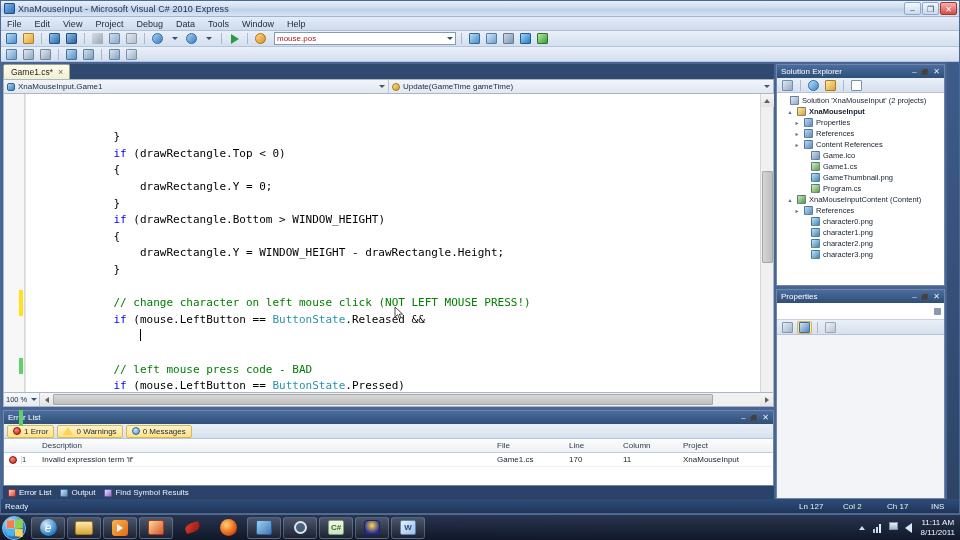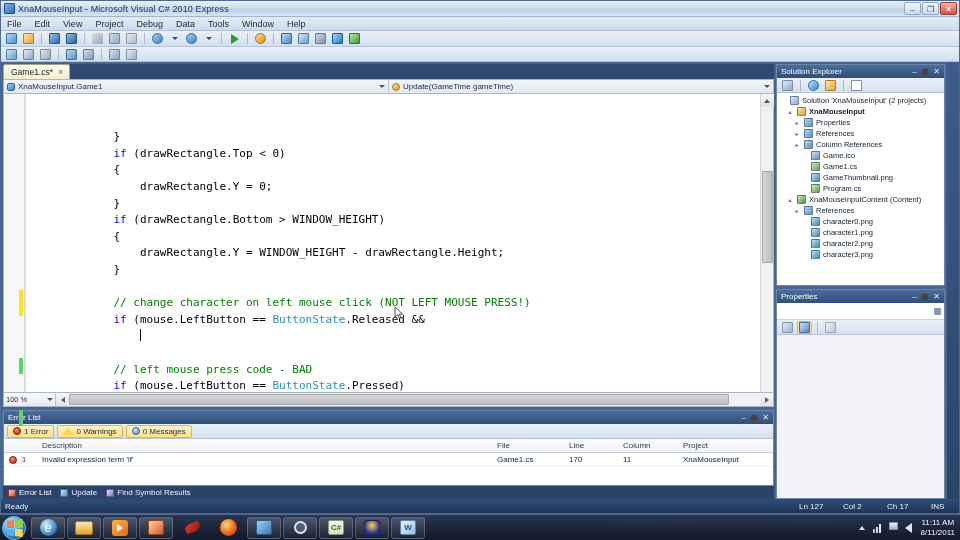--- a/index.html
+++ b/index.html
@@ -157,21 +157,21 @@
   .tri-up { border-left:3px solid transparent;border-right:3px solid transparent;border-bottom:4px solid #606060; }
   .tri-lt { border-top:3px solid transparent;border-bottom:3px solid transparent;border-right:4px solid #606060; }
   .tri-rt { border-top:3px solid transparent;border-bottom:3px solid transparent;border-left:4px solid #606060; }
 
   
   .hscrollrow {
     height: 14px; flex: none; display: flex; align-items: center;
     background: #eef1f5; border: 1px solid #a8b6c8; border-top: none;
   }
   .zoombox {
-    width: 52px; height: 13px; flex: none; display: flex; align-items: center; gap: 2px;
+    width: 36px; height: 13px; flex: none; display: flex; align-items: center; gap: 2px;
     padding-left: 2px; font-size: 7.5px; color: #1c2b3e;
     background: linear-gradient(180deg,#f7f9fc,#e6ebf2); border-right: 1px solid #b9c5d4;
   }
   .hsb { flex: 1; height: 13px; display: flex; align-items: center; background: #f0f0f0; }
   .hsbthumb { height: 11px; background: linear-gradient(180deg,#d8d8d8,#bfbfbf); border: 1px solid #a8a8a8; border-radius: 1px; }
 
   
   .errpanel {
     height: 76px; flex: none; margin-top: 3px; display: flex; flex-direction: column;
     background: #eef2f8; border: 1px solid #6e86ab;
@@ -353,20 +353,24 @@
           <div style="border-left:3px solid transparent;border-right:3px solid transparent;border-top:3px solid #3a4e66;"></div>
         </div>
       <div class="tbsep"></div>
       <div class="tbtn">
           <div style="width:0;height:0;border-top:5px solid transparent;border-bottom:5px solid transparent;border-left:8px solid #2f9b3f;"></div>
         </div>
       <div class="tbsep"></div>
       <div class="tbtn">
           <div class="tbico" style="background:linear-gradient(135deg,#ffd98a,#d9931f);border:1px solid #a96f12;border-radius:50%;"></div>
         </div>
+      <div class="tbcombo">
+        <span>mouse.pos</span>
+        <span class="arrow"></span>
+      </div>
       <div class="tbsep"></div>
       <div class="tbtn">
           <div class="tbico" style="background:linear-gradient(135deg,#bcdcf7,#4a8bc6);border:1px solid #2f6a9d;"></div>
         </div>
       <div class="tbtn">
           <div class="tbico" style="background:linear-gradient(135deg,#d4e6f8,#6f9fcb);border:1px solid #4e7ea8;"></div>
         </div>
       <div class="tbtn">
           <div class="tbico" style="background:linear-gradient(135deg,#cbd9e8,#8095ad);border:1px solid #657c96;"></div>
         </div>
@@ -515,21 +519,21 @@
           </div>
         </div>
 
         <div class="bottomtabs">
           <div class="btab active">
             <span class="btabico" style="background:linear-gradient(135deg,#ffd0c8,#cf4a3c);border:1px solid #993227;"></span>
             <span>Error List</span>
           </div>
           <div class="btab">
             <span class="btabico" style="background:linear-gradient(135deg,#cfe0f2,#5f8fc0);border:1px solid #3f6f9e;"></span>
-            <span>Update</span>
+            <span>Output</span>
           </div>
           <div class="btab">
             <span class="btabico" style="background:linear-gradient(135deg,#e6dffa,#8a72c6);border:1px solid #6b55a5;"></span>
             <span>Find Symbol Results</span>
           </div>
         </div>
       </div>
 
       <div class="rightcol">
 
@@ -574,21 +578,21 @@
                 <span class="tlabel">Properties</span>
               </div>
               <div class="trow" style="padding-left: 14px;">
                 <span class="texp">▸</span>
                 <span class="tico" style="background: linear-gradient(135deg, rgb(184, 216, 242), rgb(93, 143, 192)); border: 1px solid rgba(60, 85, 115, 0.6);"></span>
                 <span class="tlabel">References</span>
               </div>
               <div class="trow" style="padding-left: 14px;">
                 <span class="texp">▸</span>
                 <span class="tico" style="background: linear-gradient(135deg, rgb(184, 216, 242), rgb(93, 143, 192)); border: 1px solid rgba(60, 85, 115, 0.6);"></span>
-                <span class="tlabel">Column References</span>
+                <span class="tlabel">Content References</span>
               </div>
               <div class="trow" style="padding-left: 21px;">
                 <span class="texp"></span>
                 <span class="tico" style="background: linear-gradient(135deg, rgb(207, 224, 242), rgb(111, 147, 184)); border: 1px solid rgba(60, 85, 115, 0.6);"></span>
                 <span class="tlabel">Game.ico</span>
               </div>
               <div class="trow" style="padding-left: 21px;">
                 <span class="texp"></span>
                 <span class="tico" style="background: linear-gradient(135deg, rgb(214, 237, 201), rgb(99, 160, 73)); border: 1px solid rgba(60, 85, 115, 0.6);"></span>
                 <span class="tlabel">Game1.cs</span>

